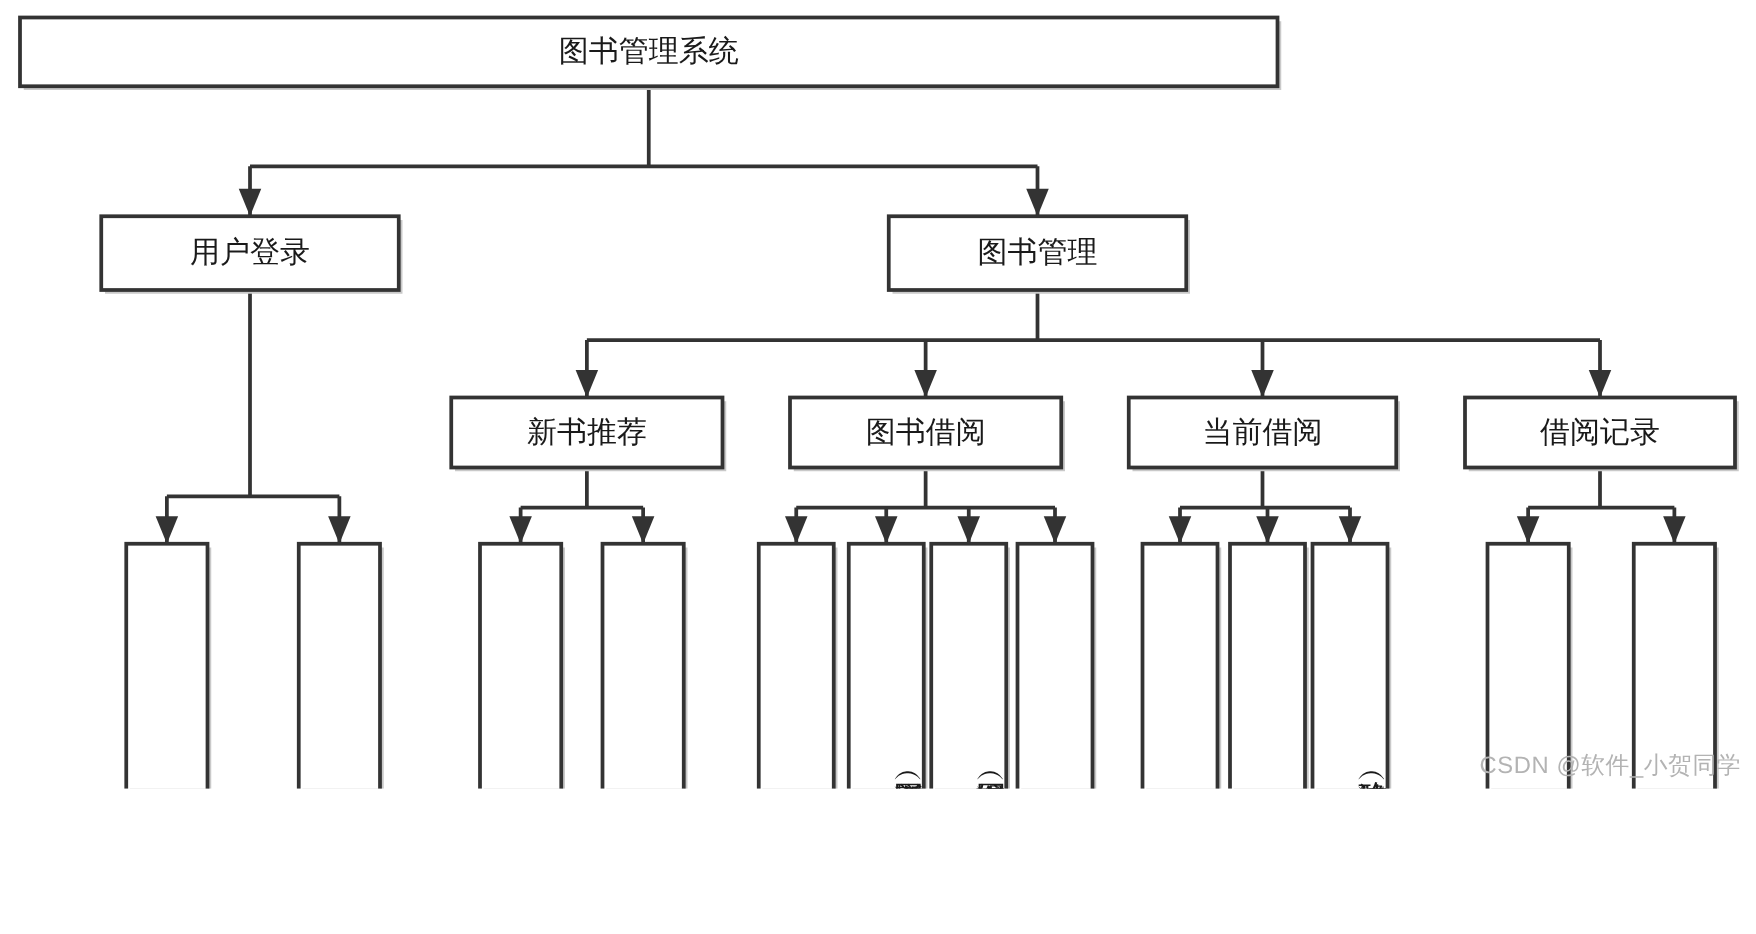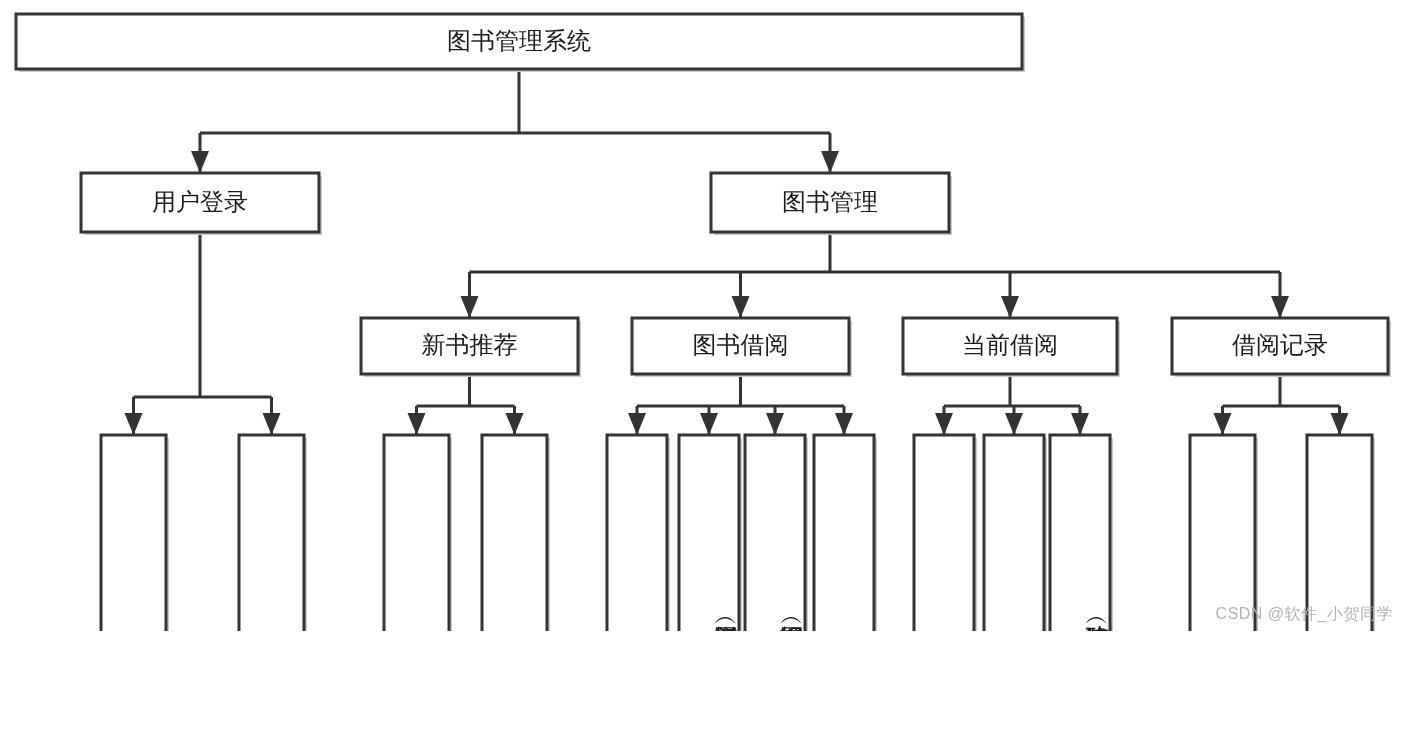--- a/index.html
+++ b/index.html
@@ -62,21 +62,21 @@
     display: flex;
     align-items: flex-start;
     justify-content: center;
     pointer-events: none;
   }
   .watermark {
     position: absolute;
     right: 12px;
     bottom: 6px;
     font-family: "Liberation Sans", "DejaVu Sans", sans-serif;
-    font-size: 16px;
+    font-size: 19px;
     color: #b3b3b3;
     letter-spacing: 0.5px;
     white-space: nowrap;
   }
 </style>
 </head>
 <body>
 
 <div id="diagram-root">
   <svg class="flow-svg" id="flow-svg" viewBox="0 0 1405 747" xmlns="http://www.w3.org/2000/svg">

